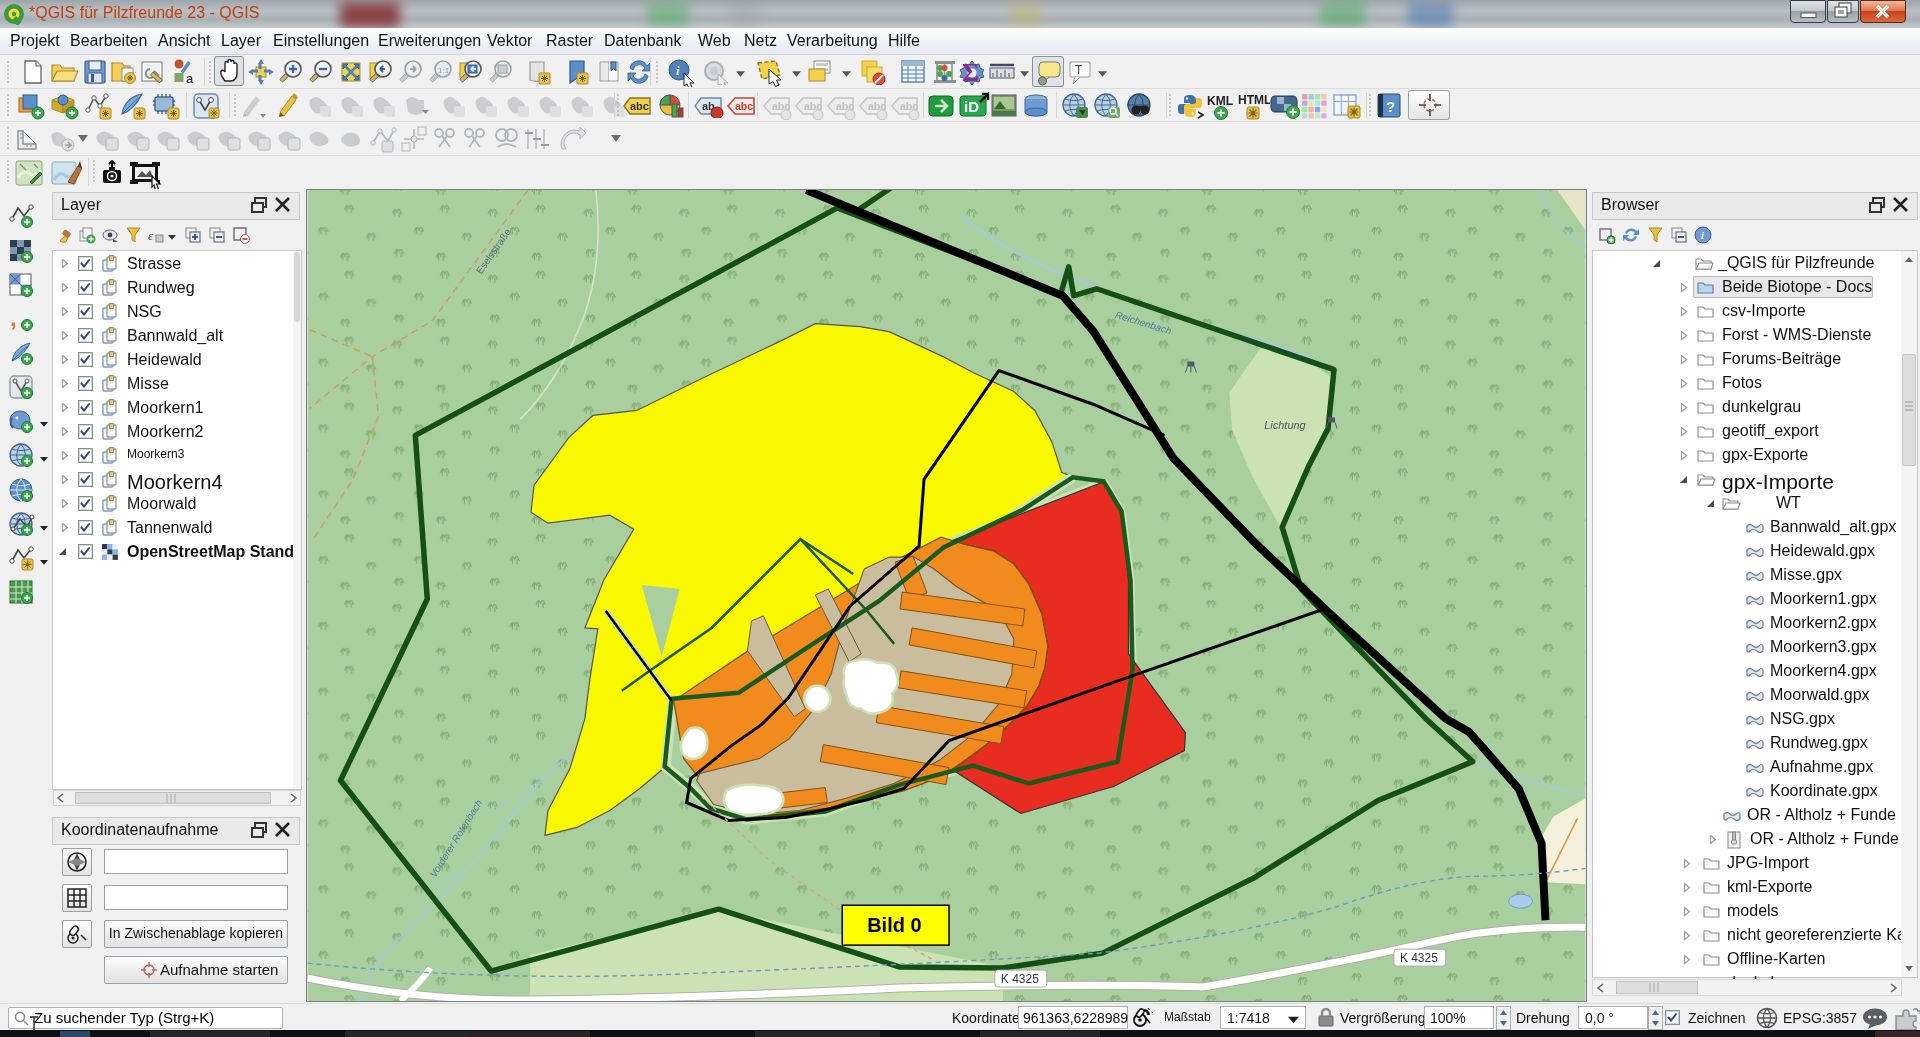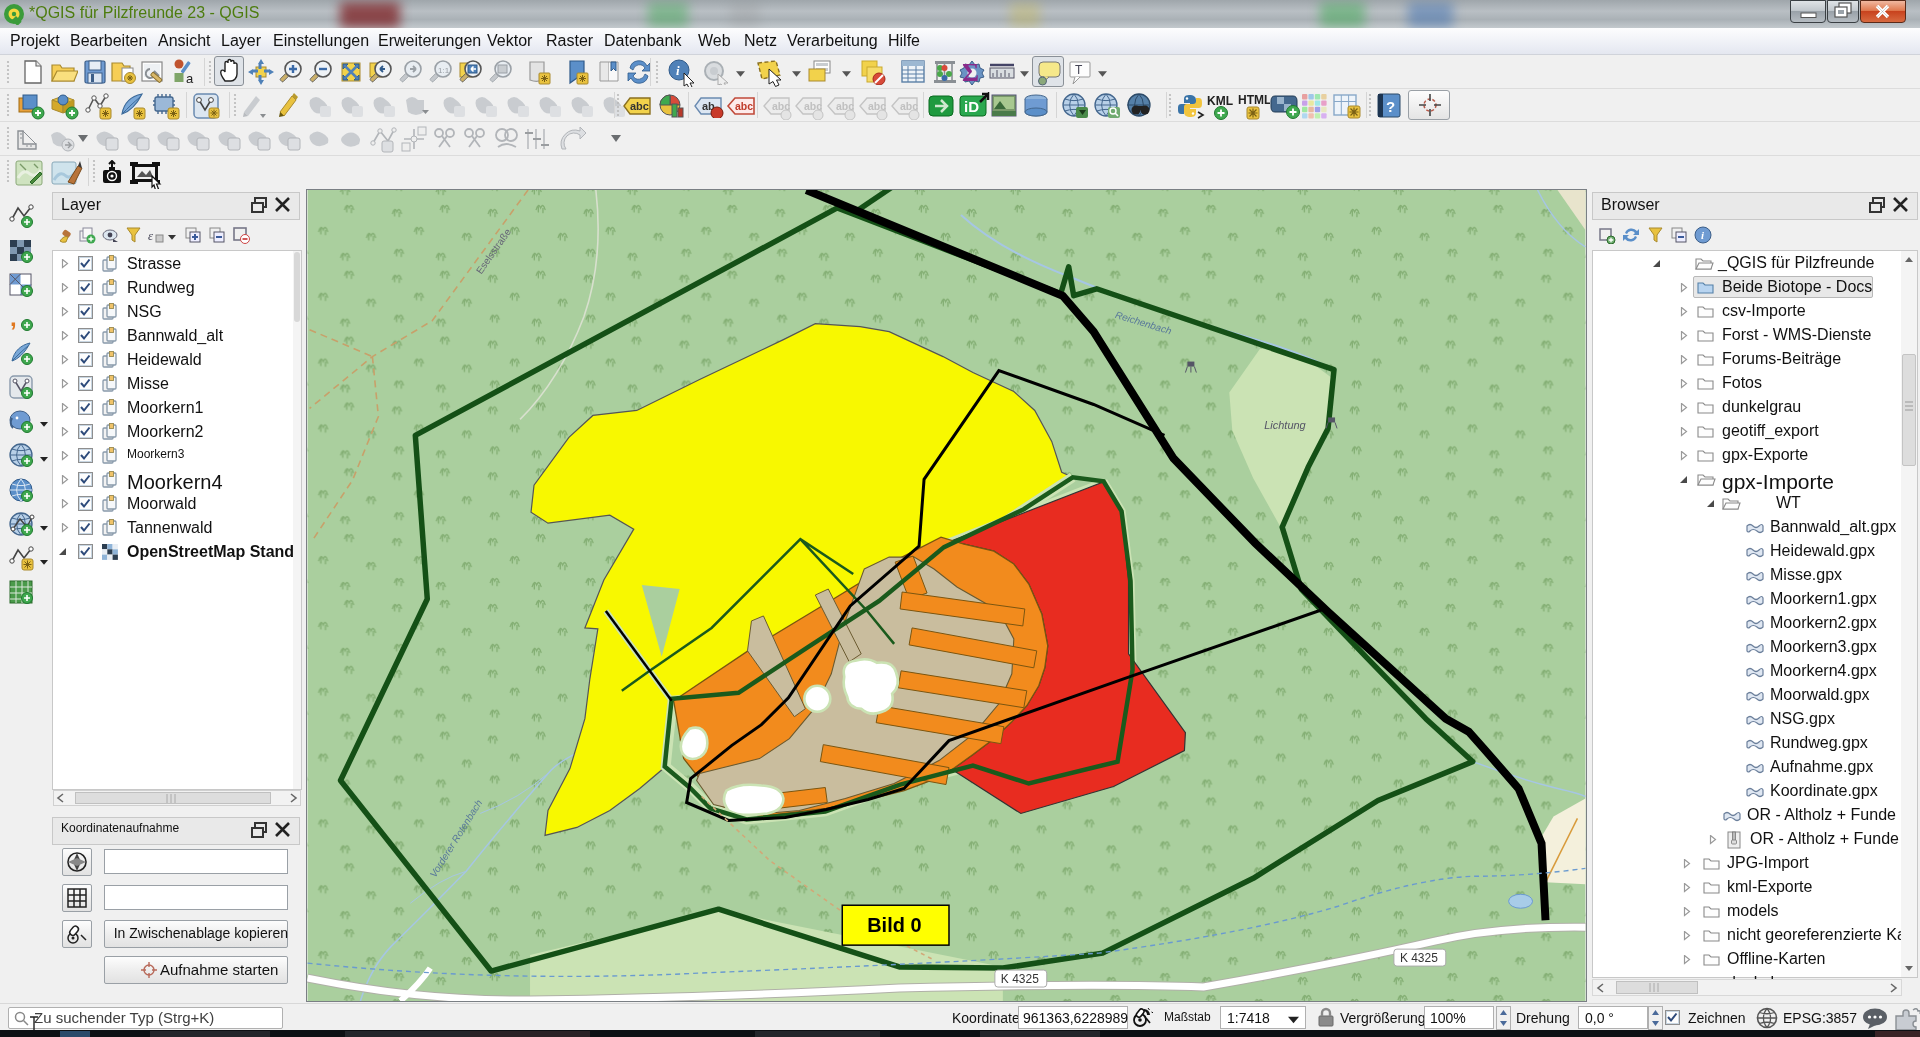--- a/index.html
+++ b/index.html
@@ -14,21 +14,21 @@
 <div class="abs" style="left:1320px;top:2px;width:45px;height:26px;background:#3faa52;opacity:0.5;filter:blur(6px)"></div>
 <div class="abs" style="left:1408px;top:2px;width:45px;height:26px;background:#3f6fb0;opacity:0.5;filter:blur(6px)"></div>
 <div class="abs" style="left:730px;top:2px;width:30px;height:26px;background:#888;opacity:0.2;filter:blur(6px)"></div>
 </div>
 <svg style="position:absolute;left:3px;top:3px" width="22" height="22" viewBox="0 0 22 22">
     <circle cx="11" cy="11" r="10" fill="#3b9b3b"></circle>
     <circle cx="11" cy="11" r="5.5" fill="#f5d93f"></circle>
     <circle cx="11" cy="11" r="2.2" fill="#3b9b3b"></circle>
     <rect x="13" y="13" width="8" height="6" transform="rotate(45 13 13)" fill="#3b9b3b"></rect>
   </svg>
-<div class="txt" style="left:29px;top:4px;font-size:16px;color:#4d7c0f">*QGIS für Pilzfreunde 23 - QGIS</div>
+<div class="txt" style="left:29px;top:4px;font-size:16px;color:#c2410c">*QGIS für Pilzfreunde 23 - QGIS</div>
 <div class="abs" style="left:1790px;top:0;width:36px;height:23px;background:linear-gradient(180deg,#dfe3e6,#c2c8cd 45%,#9aa2a9 50%,#b6bcc2);border:1px solid #3a3f43;border-radius:0 0 4px 4px"></div>
 <svg style="position:absolute;left:1790px;top:0px" width="36" height="23" viewBox="0 0 36 23">
     <rect x="11" y="13" width="15" height="4.5" fill="#fff" stroke="#555" stroke-width="1"></rect>
   </svg>
 <div class="abs" style="left:1827px;top:0;width:32px;height:23px;background:linear-gradient(180deg,#dfe3e6,#c2c8cd 45%,#9aa2a9 50%,#b6bcc2);border:1px solid #3a3f43;border-radius:0 0 4px 4px"></div>
 <svg style="position:absolute;left:1827px;top:0px" width="32" height="23" viewBox="0 0 32 23">
     <rect x="12" y="3" width="12" height="10" fill="#fff" stroke="#555" stroke-width="1.2"></rect>
     <rect x="8" y="7" width="12" height="10" fill="#fff" stroke="#555" stroke-width="1.2"></rect>
     <rect x="11" y="10" width="6" height="4" fill="#9aa2a9"></rect>
   </svg>
@@ -1035,21 +1035,21 @@
   </svg>
 <svg style="position:absolute;left:288px;top:793px" width="10" height="10" viewBox="0 0 10 10">
     <path d="M3 1 L8 5 L3 9" fill="none" stroke="#666" stroke-width="1.6"></path>
   </svg>
 <div class="abs" style="left:75px;top:792px;width:196px;height:12px;background:#ddd;border:1px solid #c0c0c0"></div>
 <svg style="position:absolute;left:165px;top:794px" width="16" height="9" viewBox="0 0 16 9">
     <path d="M2 0 v9 M6 0 v9 M10 0 v9" stroke="#aaa"></path>
   </svg>
 <div class="abs" style="left:52px;top:817px;width:250px;height:186px;background:#f0f0f0"></div>
 <div class="abs" style="left:52px;top:817px;width:248px;height:28px;background:#e9e9e9;border:1px solid #c8c8c8"></div>
-<div class="txt" style="left:61px;top:821px;font-size:12px">Koordinatenaufnahme</div>
+<div class="txt" style="left:61px;top:821px;font-size:16px">Koordinatenaufnahme</div>
 <svg style="position:absolute;left:251px;top:822px" width="17" height="16" viewBox="0 0 17 16">
     <rect x="4" y="1" width="11" height="9" fill="none" stroke="#333" stroke-width="2"></rect>
     <rect x="1" y="6" width="11" height="9" fill="#e9e9e9" stroke="#333" stroke-width="2"></rect>
   </svg>
 <svg style="position:absolute;left:274px;top:821px" width="18" height="18" viewBox="0 0 18 18">
     <path d="M2 2 L15 15 M15 2 L2 15" stroke="#222" stroke-width="2.6"></path>
   </svg>
 <div class="abs" style="left:62px;top:848px;width:30px;height:28px;background:linear-gradient(180deg,#fdfdfd,#eee 50%,#e2e2e2);border:1px solid #9aa0a6;border-radius:2px"></div>
 <svg style="position:absolute;left:66px;top:851px" width="22" height="22" viewBox="0 0 22 22">
     <circle cx="11" cy="11" r="9" fill="none" stroke="#222" stroke-width="1.6"></circle>
@@ -1063,21 +1063,21 @@
   </svg>
 <div class="abs" style="left:104px;top:885px;width:184px;height:25px;background:#fff;border:1px solid #9aa0a6"></div>
 <div class="abs" style="left:62px;top:920px;width:30px;height:28px;background:linear-gradient(180deg,#fdfdfd,#eee 50%,#e2e2e2);border:1px solid #9aa0a6;border-radius:2px"></div>
 <svg style="position:absolute;left:66px;top:923px" width="22" height="22" viewBox="0 0 22 22">
     <circle cx="7" cy="15" r="5" fill="none" stroke="#222" stroke-width="1.5"></circle>
     <circle cx="7" cy="15" r="1.5" fill="#222"></circle>
     <rect x="9" y="2" width="6" height="10" rx="3" transform="rotate(40 9 2)" fill="#fff" stroke="#222" stroke-width="1.5"></rect>
     <path d="M15 12 l5 5" stroke="#222" stroke-width="1.5"></path>
   </svg>
 <div class="abs" style="left:104px;top:920px;width:184px;height:28px;background:linear-gradient(180deg,#fdfdfd,#eee 50%,#e2e2e2);border:1px solid #9aa0a6;border-radius:2px"></div>
-<div class="txt" style="left:104px;top:925px;width:184px;text-align:right;font-size:14px">In Zwischenablage kopieren</div>
+<div class="txt" style="left:104px;top:925px;width:184px;text-align:center;font-size:14px">In Zwischenablage kopieren</div>
 <div class="abs" style="left:104px;top:956px;width:184px;height:28px;background:linear-gradient(180deg,#fdfdfd,#eee 50%,#e2e2e2);border:1px solid #9aa0a6;border-radius:2px"></div>
 <svg style="position:absolute;left:140px;top:962px" width="18" height="16" viewBox="0 0 18 16">
     <circle cx="9" cy="8" r="5" fill="none" stroke="#b86a5a" stroke-width="1.4"></circle>
     <path d="M9 0 v5 M9 11 v5 M1 8 h5 M12 8 h5" stroke="#b86a5a" stroke-width="1.4"></path>
   </svg>
 <div class="txt" style="left:160px;top:961px;font-size:15px">Aufnahme starten</div>
 <svg class="abs" style="left:306px;top:189px;border:1px solid #7a7f84" width="1281" height="813" viewBox="307 190 1281 813">
 <defs>
       <pattern id="tr" width="96" height="66" patternUnits="userSpaceOnUse">
 <g transform="translate(8,6)">
@@ -1421,21 +1421,21 @@
 <div class="abs" style="left:1616px;top:981px;width:82px;height:13px;background:#ddd;border:1px solid #c0c0c0"></div>
 <svg style="position:absolute;left:1648px;top:983px" width="16" height="9" viewBox="0 0 16 9">
     <path d="M2 0 v9 M6 0 v9 M10 0 v9" stroke="#aaa"></path>
   </svg>
 <div class="abs" style="left:0;top:1003px;width:1920px;height:27px;background:#f0f0f0;border-top:1px solid #d8d8d8"></div>
 <div class="abs" style="left:8px;top:1007px;width:275px;height:22px;background:#fff;border:1px solid #b0b0b0;border-radius:2px"></div>
 <svg style="position:absolute;left:14px;top:1011px" width="16" height="16" viewBox="0 0 16 16">
     <circle cx="6" cy="6" r="4.5" fill="none" stroke="#888" stroke-width="1.5"></circle>
     <path d="M9.5 9.5 L14 14" stroke="#888" stroke-width="1.5"></path>
   </svg>
-<div class="txt" style="left:34px;top:1009px;font-size:15px;color:#404040">Zu suchender Typ (Strg+K)</div>
+<div class="txt" style="left:34px;top:1009px;font-size:15px;color:#000000">Zu suchender Typ (Strg+K)</div>
 <svg style="position:absolute;left:28px;top:1016px" width="12" height="20" viewBox="0 0 12 20">
     <path d="M2 1 h8 M2 19 h8 M6 1 v18" stroke="#222" stroke-width="1.4"></path>
   </svg>
 <div class="txt" style="left:952px;top:1010px;font-size:14px">Koordinate</div>
 <div class="abs" style="left:1018px;top:1006px;width:110px;height:23px;background:#fff;border:1px solid #b0b0b0"></div>
 <div class="txt" style="left:1023px;top:1010px;font-size:14px">961363,6228989</div>
 <svg style="position:absolute;left:1131px;top:1006px" width="22" height="24" viewBox="0 0 22 24">
     <circle cx="9" cy="14" r="6" fill="none" stroke="#111" stroke-width="1.8"></circle>
     <circle cx="9" cy="14" r="1.8" fill="#111"></circle>
     <path d="M13 3 a6 6 0 0 1 6 6 l-3 0 a4 4 0 0 0 -4 -4 Z" fill="#111"></path>

